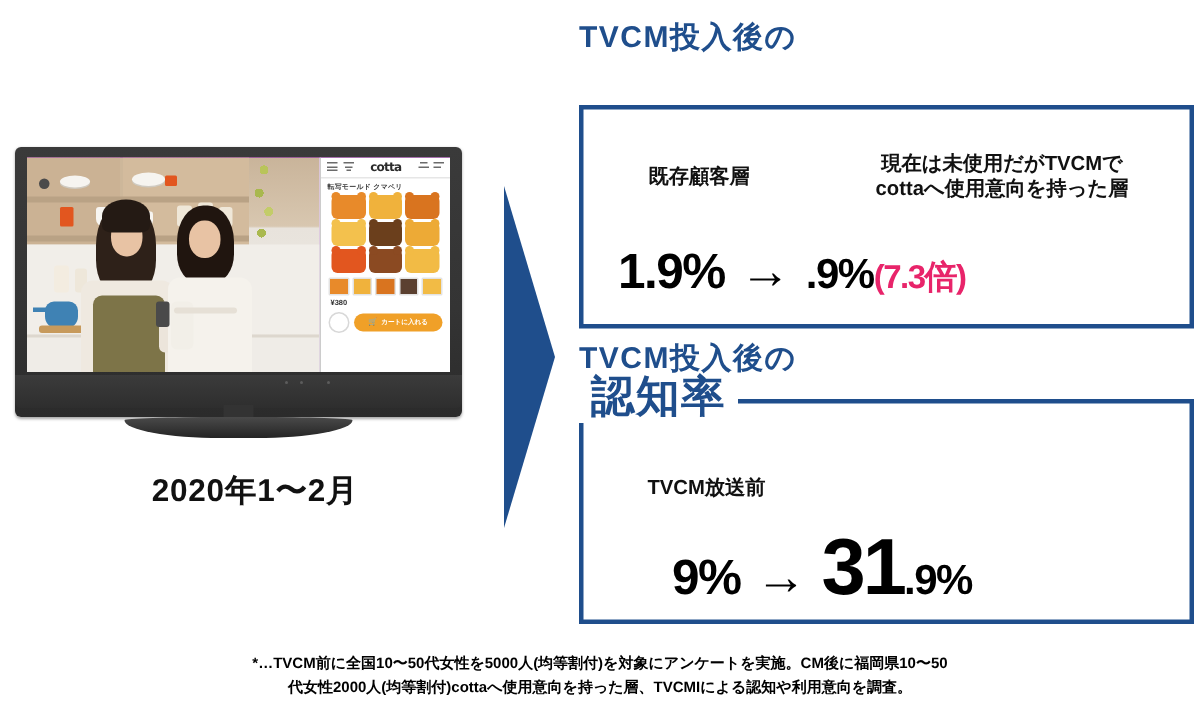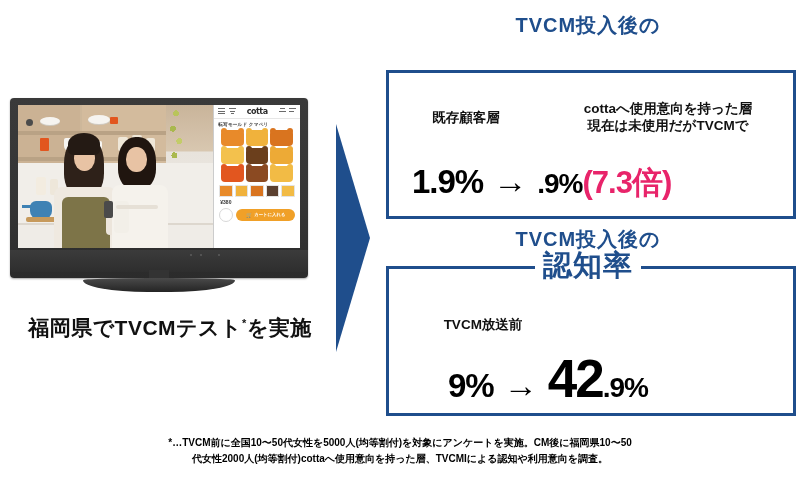--- a/index.html
+++ b/index.html
@@ -83,40 +83,40 @@
   
   #tv-caption{position:absolute;left:0;top:314px;width:340px;text-align:center;
     font-weight:bold;font-size:21px;line-height:1.34;color:#111;letter-spacing:.5px;}
   #tv-caption sup{font-size:11px;vertical-align:super;}
   
   #big-arrow{position:absolute;left:334px;top:122px;width:38px;height:232px;}
   
   .panel{position:absolute;border:3px solid #1f4e8c;background:#fff;}
   #panel-growth{left:386px;top:70px;width:404px;height:143px;}
   #panel-aware{left:386px;top:266px;width:404px;height:144px;}
-  .panel-title-wrap{position:absolute;left:0;width:404px;text-align:center;}
+  .panel-title-wrap{position:absolute;left:0;width:404px;text-align:left;}
   .title-sub{font-size:20px;font-weight:bold;color:#1f4e8c;letter-spacing:1px;line-height:1.1;}
   .title-main{font-size:29px;font-weight:bold;color:#1f4e8c;letter-spacing:1px;line-height:1.1;
     background:#fff;display:inline-block;padding:0 8px;}
   #growth-title-wrap{top:14px;}
   #aware-title-wrap{top:228px;}
   .cols{position:absolute;left:0;width:404px;display:flex;align-items:center;}
   .col-label{font-size:13.5px;font-weight:bold;color:#111;text-align:center;line-height:1.28;}
   #growth-labels{top:100px;}
   #growth-labels .c1{width:160px;}
   #growth-labels .c2{width:244px;}
   #aware-labels{top:316px;}
-  #aware-labels .c1{width:170px;padding-left:12px;}
+  #aware-labels .c1{width:170px;}
   #aware-labels .c2{width:234px;}
   .figrow{position:absolute;display:flex;align-items:baseline;}
   .num-small{font-size:33px;font-weight:bold;letter-spacing:-1px;}
   .num-big{font-size:53px;font-weight:bold;letter-spacing:-2px;line-height:.9;}
   .num-dec{font-size:28px;font-weight:bold;letter-spacing:-1px;}
   .arrow-glyph{font-size:34px;font-weight:bold;line-height:1;margin:0 10px;}
-  .multiplier{font-size:31px;font-weight:bold;color:#e8246a;letter-spacing:-1px;}
+  .multiplier{font-size:22px;font-weight:bold;color:#e8246a;letter-spacing:-1px;}
   #growth-figures{left:412px;top:162px;}
   #aware-figures{left:448px;top:355px;}
   
   #footnote{position:absolute;left:0;top:435px;width:800px;text-align:center;
     font-size:10px;font-weight:bold;line-height:1.55;color:#000000;letter-spacing:0px;}
 </style>
 </head>
 <body>
 
 <div id="tv-unit">
@@ -229,60 +229,58 @@
   <div id="tv-bezel-bottom">
     <div class="bzdot" style="left:180px"></div>
     <div class="bzdot" style="left:190px"></div>
     <div class="bzdot" style="left:208px"></div>
   </div>
   <div id="tv-neck"></div>
   <div id="tv-base"></div>
 </div>
 
 <div id="tv-caption">
-  <div>
-    <span>福岡県でTVCMテスト</span><sup>*</sup><span>を実施</span>
-  </div>
+  <div>2020年1〜2月</div>
 </div>
 
 <div id="big-arrow">
   <svg width="38" height="232" viewBox="0 0 38 232">
     <polygon points="2,2 36,116 2,230" fill="#1f4e8c"></polygon>
   </svg>
 </div>
 
 <div class="panel" id="panel-growth"></div>
 <div class="panel-title-wrap" id="growth-title-wrap" style="left:386px;">
   <div class="title-sub">TVCM投入後の</div>
 </div>
 <div class="cols" id="growth-labels" style="left:386px;">
   <div class="col-label c1">既存顧客層</div>
   <div class="col-label c2">
+    <div>現在は未使用だがTVCMで</div>
     <div>cottaへ使用意向を持った層</div>
-    <div>現在は未使用だがTVCMで</div>
   </div>
 </div>
 <div class="figrow" id="growth-figures">
   <span class="num-small">1.9%</span>
   <span class="arrow-glyph">→</span>
   <span class="num-dec">.9%</span>
   <span class="multiplier">(7.3倍)</span>
 </div>
 
 <div class="panel" id="panel-aware"></div>
 <div class="panel-title-wrap" id="aware-title-wrap" style="left:386px;">
   <div class="title-sub">TVCM投入後の</div>
   <div class="title-main">認知率</div>
 </div>
 <div class="cols" id="aware-labels" style="left:386px;">
   <div class="col-label c1">TVCM放送前</div>
 </div>
 <div class="figrow" id="aware-figures">
   <span class="num-small">9%</span>
   <span class="arrow-glyph">→</span>
-  <span class="num-big">42</span>
+  <span class="num-big">31</span>
   <span class="num-dec">.9%</span>
 </div>
 
 <div id="footnote">
   <div>*…TVCM前に全国10〜50代女性を5000人(均等割付)を対象にアンケートを実施。CM後に福岡県10〜50</div>
   <div>代女性2000人(均等割付)cottaへ使用意向を持った層、TVCMIによる認知や利用意向を調査。</div>
 </div>
 
 </body></html>

